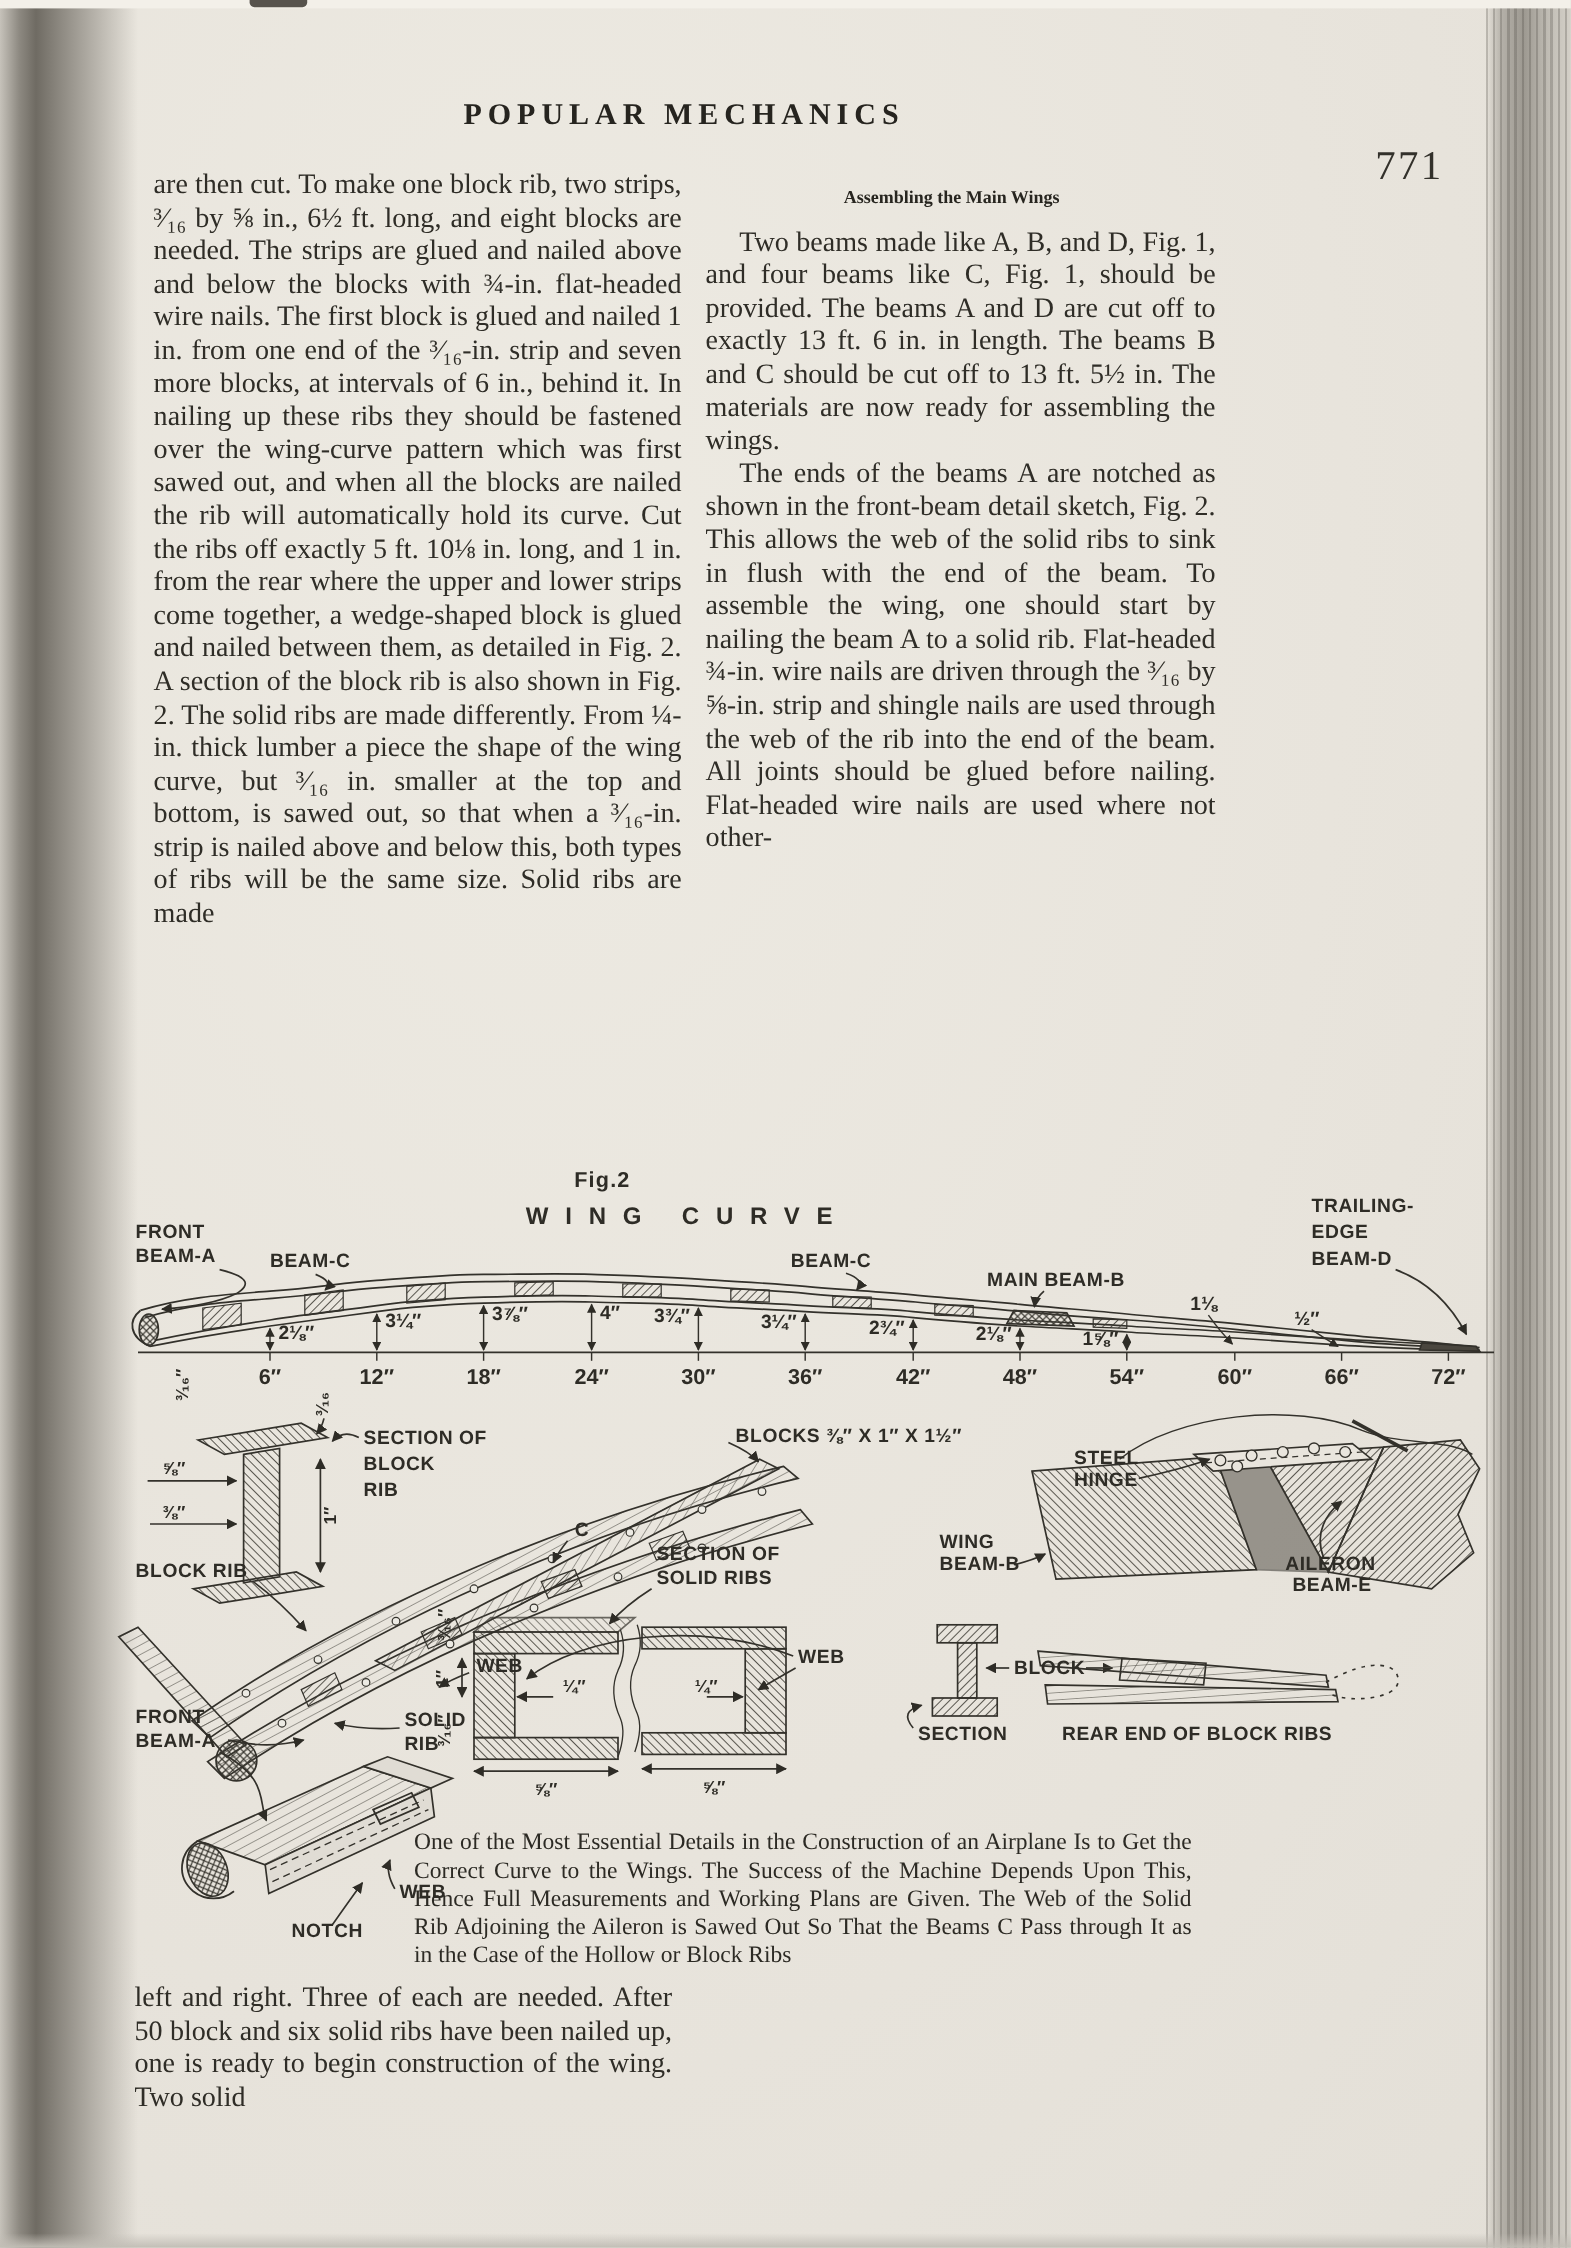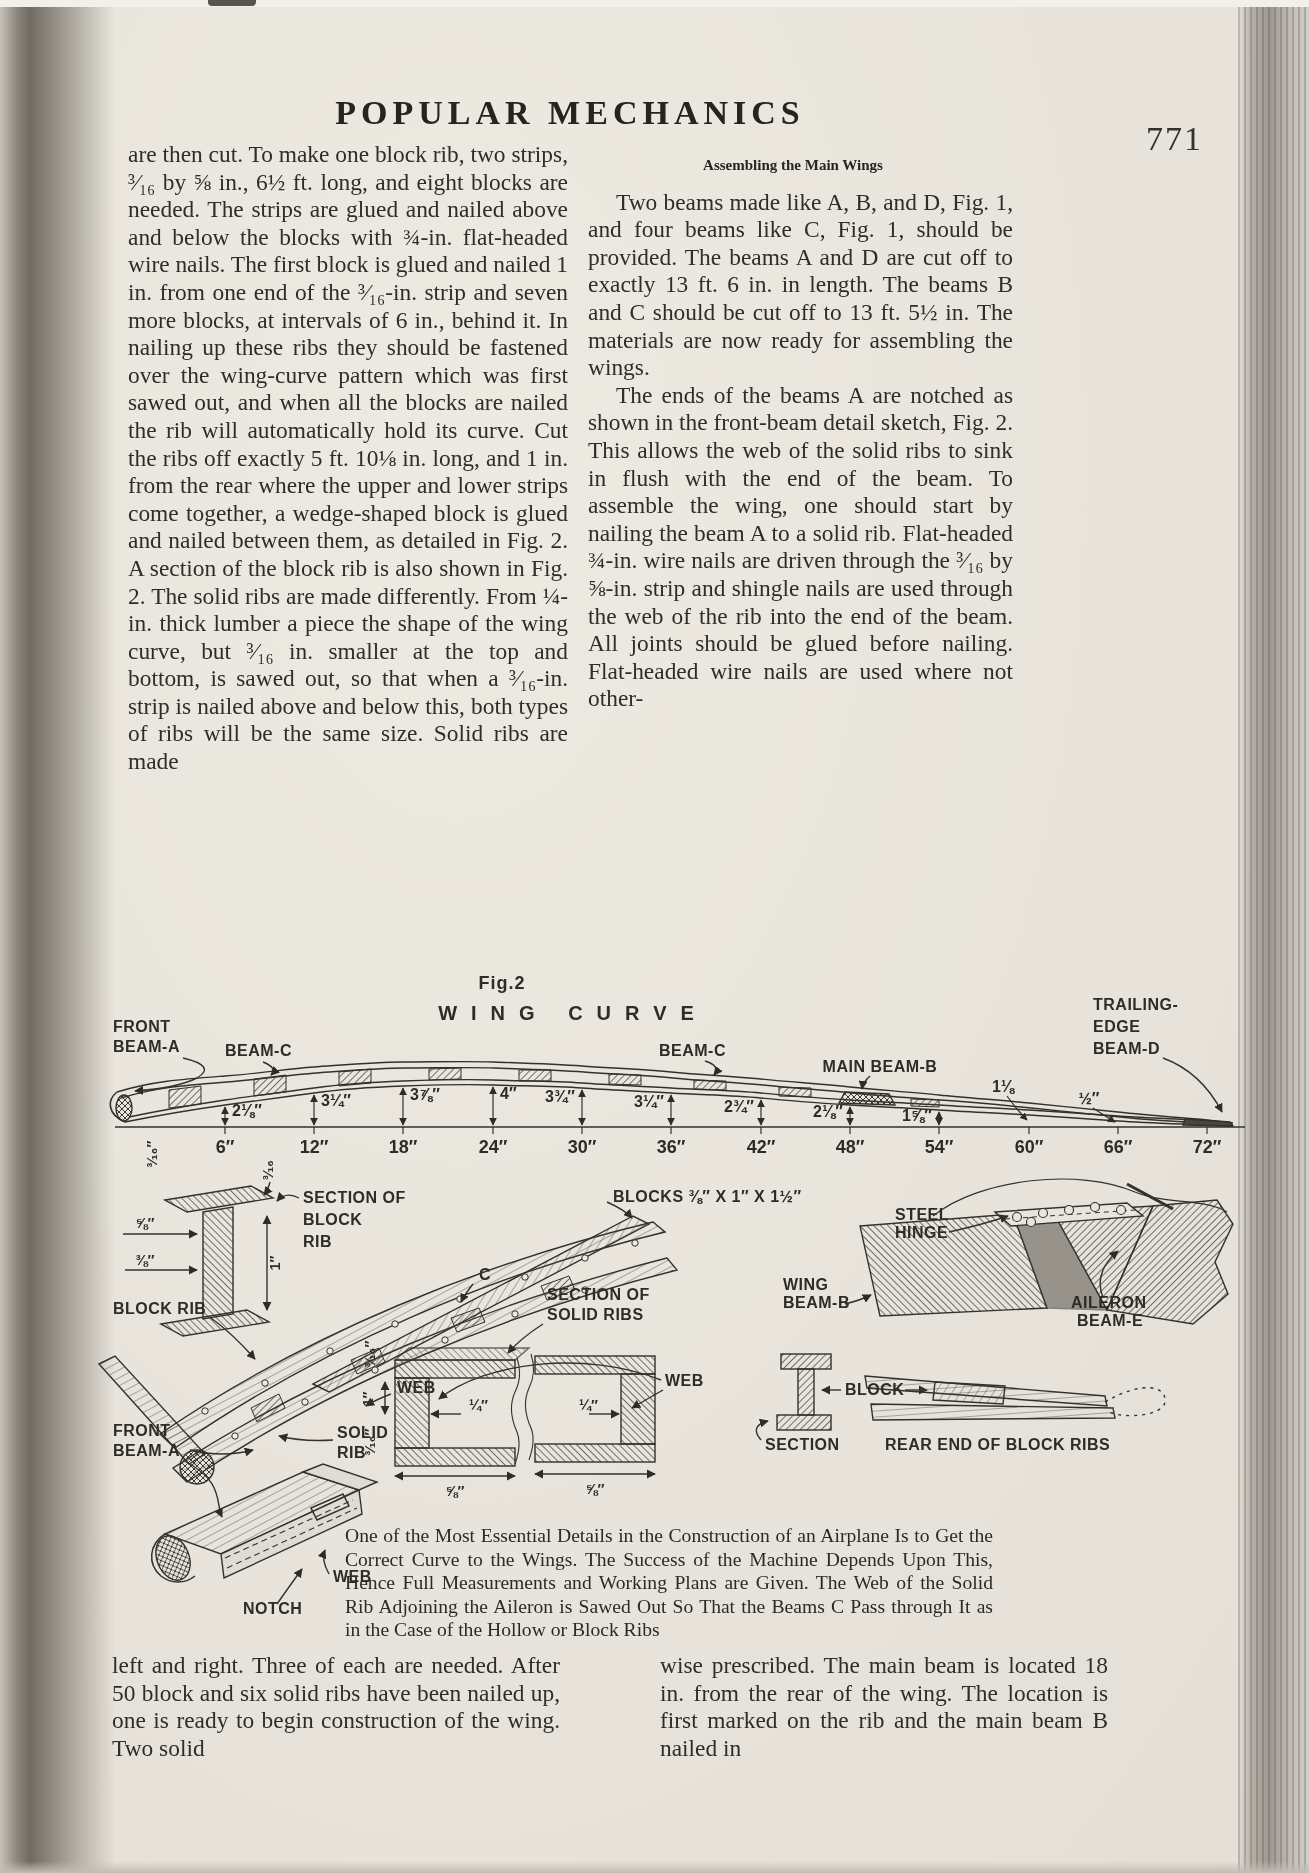--- a/index.html
+++ b/index.html
@@ -12,22 +12,22 @@
      background:linear-gradient(90deg,#c6c2ba 0%,#8d8981 14%,#6f6b63 26%,#8a867e 42%,#b5b1a9 68%,rgba(232,228,220,0) 100%);}
   
   .edge-right{position:absolute;left:1238px;top:0;width:71px;height:1873px;
      background:linear-gradient(90deg,rgba(232,228,220,0) 0%,#b3afa7 20%,#9d9991 45%,#c2beb6 75%,#d4d0c8 100%);}
   .edge-right:after{content:"";position:absolute;inset:0;
      background:repeating-linear-gradient(90deg,rgba(80,76,70,.28) 0 2px,rgba(0,0,0,0) 2px 6px);}
   .edge-top{position:absolute;left:0;top:0;width:1309px;height:7px;background:#f3f0e9;}
   .edge-top-mark{position:absolute;left:208px;top:0;width:48px;height:6px;background:#57534d;border-radius:0 0 4px 4px;}
   .edge-bottom{position:absolute;left:0;bottom:0;width:1309px;height:12px;
      background:linear-gradient(0deg,#c2beb6,rgba(232,228,220,0));}
-  .title{position:absolute;left:0;top:94px;width:1140px;text-align:center;
-     font-size:34px;font-weight:700;letter-spacing:5px;color:#26241f;}
+  .title{position:absolute;left:0;top:82px;width:1140px;text-align:center;
+     font-size:25px;font-weight:700;letter-spacing:5px;color:#26241f;}
   .pageno{position:absolute;left:1146px;top:120px;font-size:34px;color:#33312b;letter-spacing:2px;}
   .col{position:absolute;font-size:23.4px;line-height:27.6px;color:#2f2d27;text-align:justify;}
   .col p{margin:0;}
   .col p.indent{text-indent:28px;margin-left:15px;}
   .col-left{left:128px;top:141px;width:440px;}
   .col-right{left:573px;top:141px;width:440px;}
   .col-right h3{margin:11px 0 9px 0;font-size:15px;text-align:center;font-weight:700;color:#27251f;}
   .bottom-left{left:112px;top:1652px;width:448px;}
   .bottom-right{left:660px;top:1652px;width:448px;}
   .caption{position:absolute;left:345px;top:1524px;width:648px;
@@ -352,16 +352,13 @@
     <text class="lbl" x="48" y="494">BEAM-A</text>
     <text class="lbl" x="178" y="652">NOTCH</text>
     <text class="lbl" x="268" y="620">WEB</text>
   </svg>
 
   <div class="caption">One of the Most Essential Details in the Construction of an Airplane Is to Get the Correct Curve to the Wings.  The Success of the Machine Depends Upon This, Hence Full Measurements and Working Plans are Given. The Web of the Solid Rib Adjoining the Aileron is Sawed Out So That the Beams C Pass through It as in the Case of the Hollow or Block Ribs</div>
 
   <div class="col bottom-left">
     <p>left and right.  Three of each are needed. After 50 block and six solid ribs have been nailed up, one is ready to begin construction of the wing.  Two solid</p>
   </div>
-  <div class="col bottom-right">
-    <p>wise prescribed.  The main beam is located 18 in. from the rear of the wing. The location is first marked on the rib and the main beam B nailed in</p>
-  </div>
 </div>
 
 </body></html>

